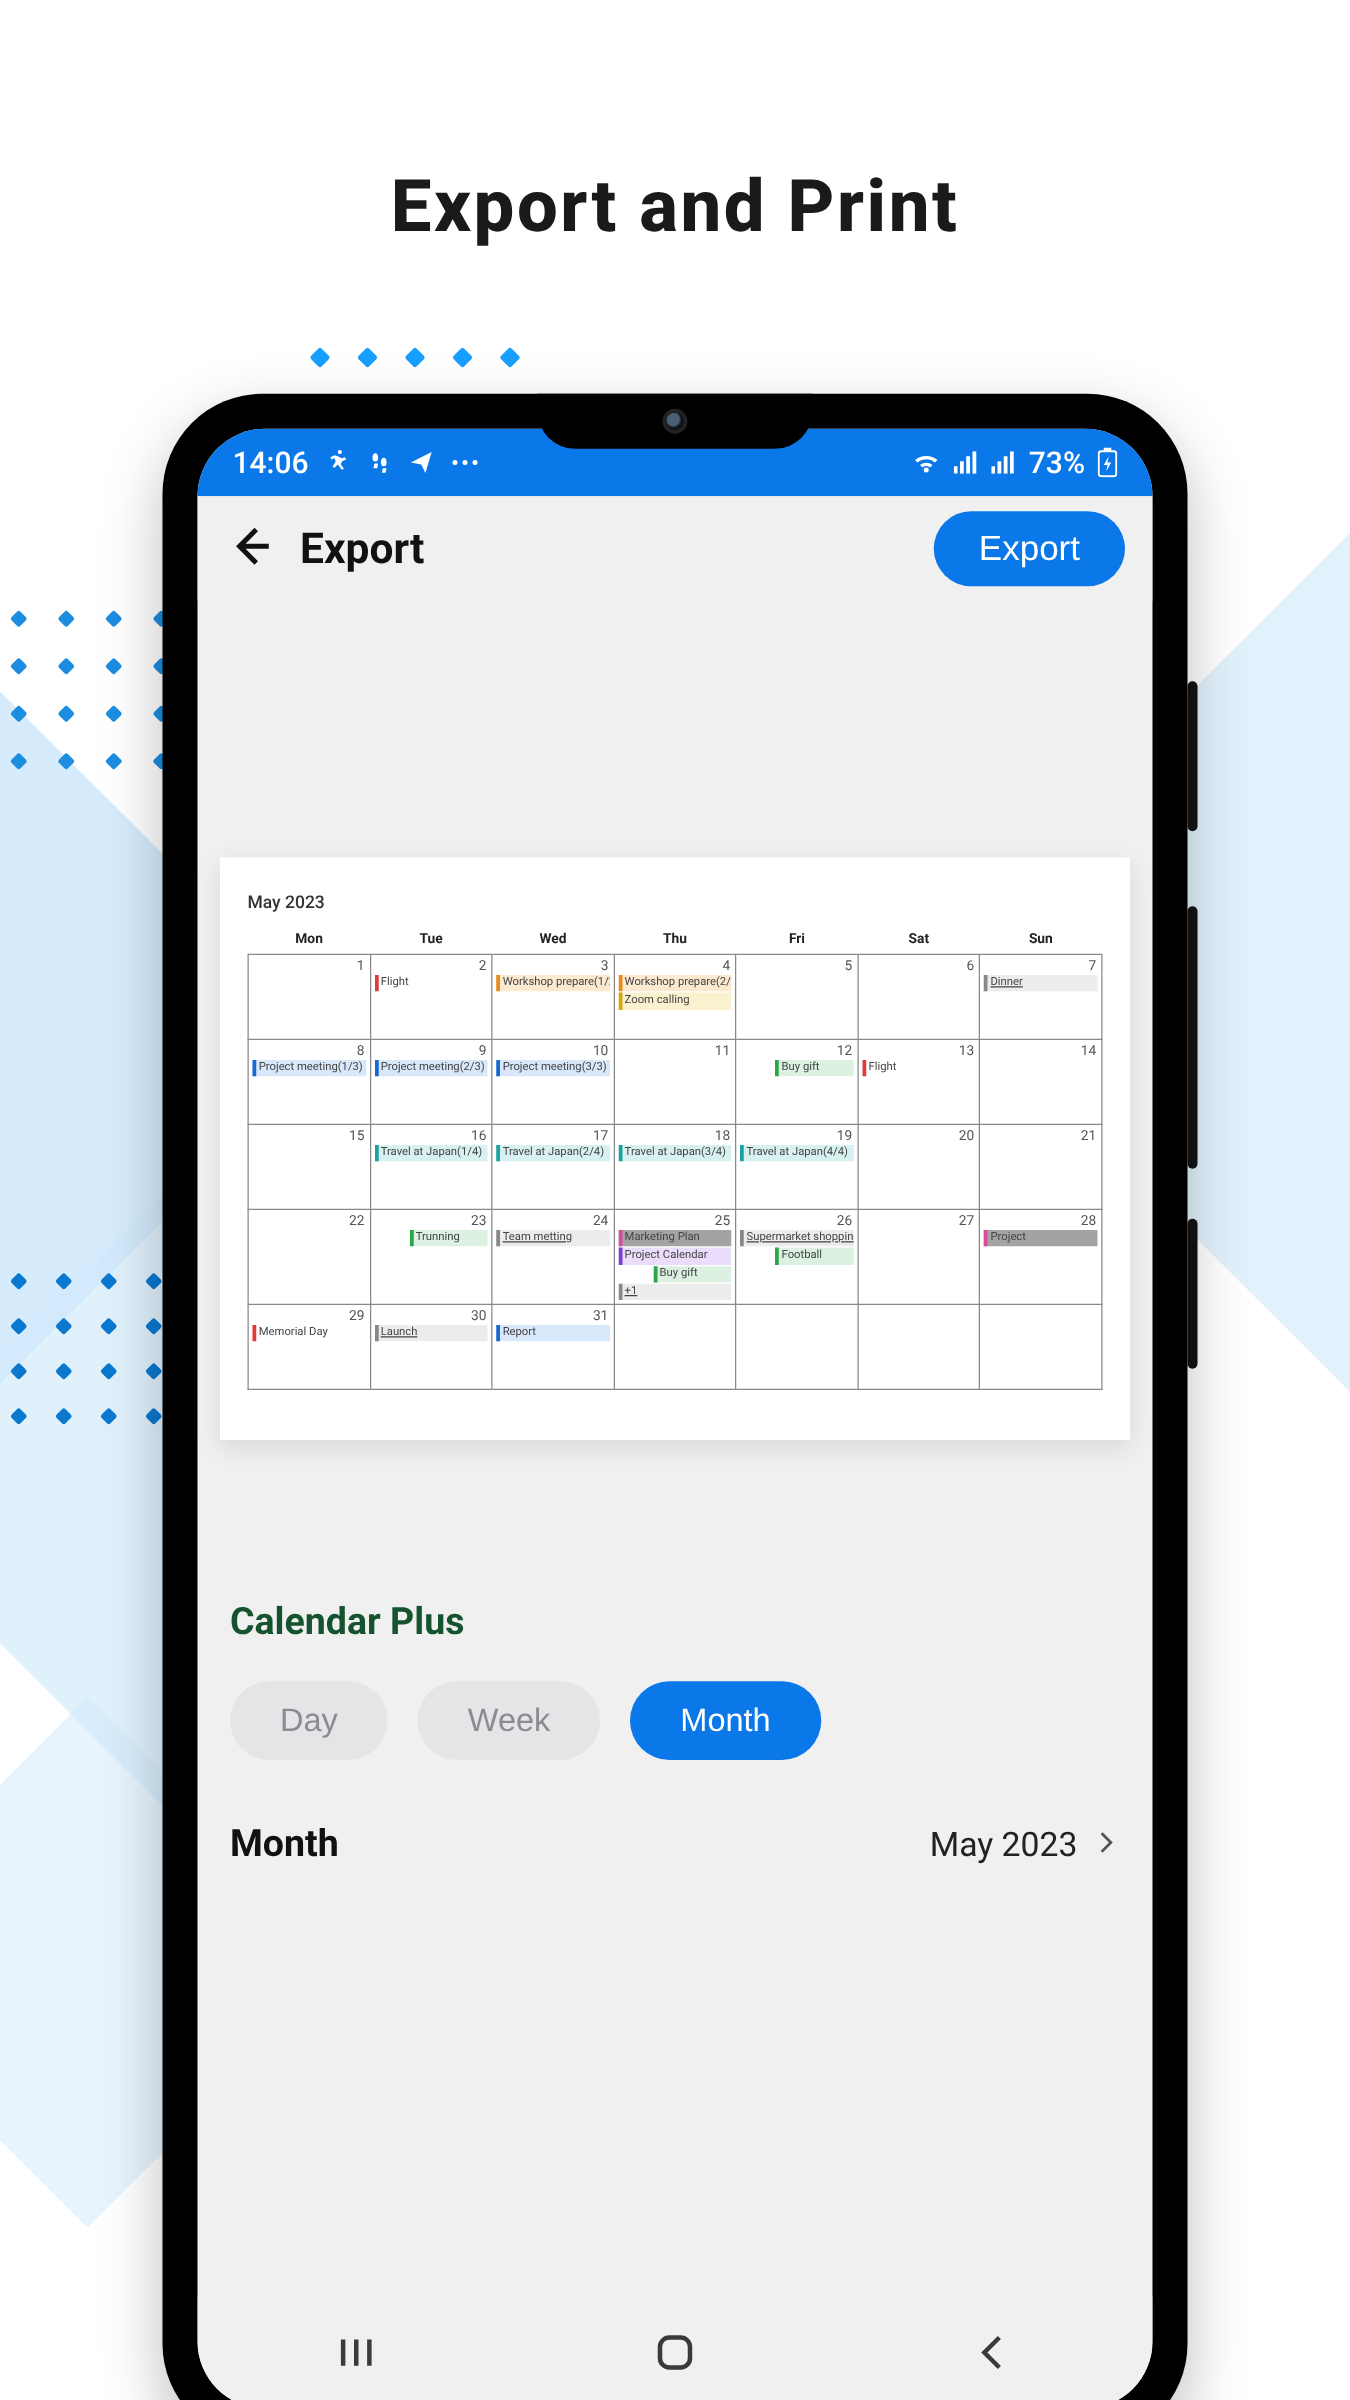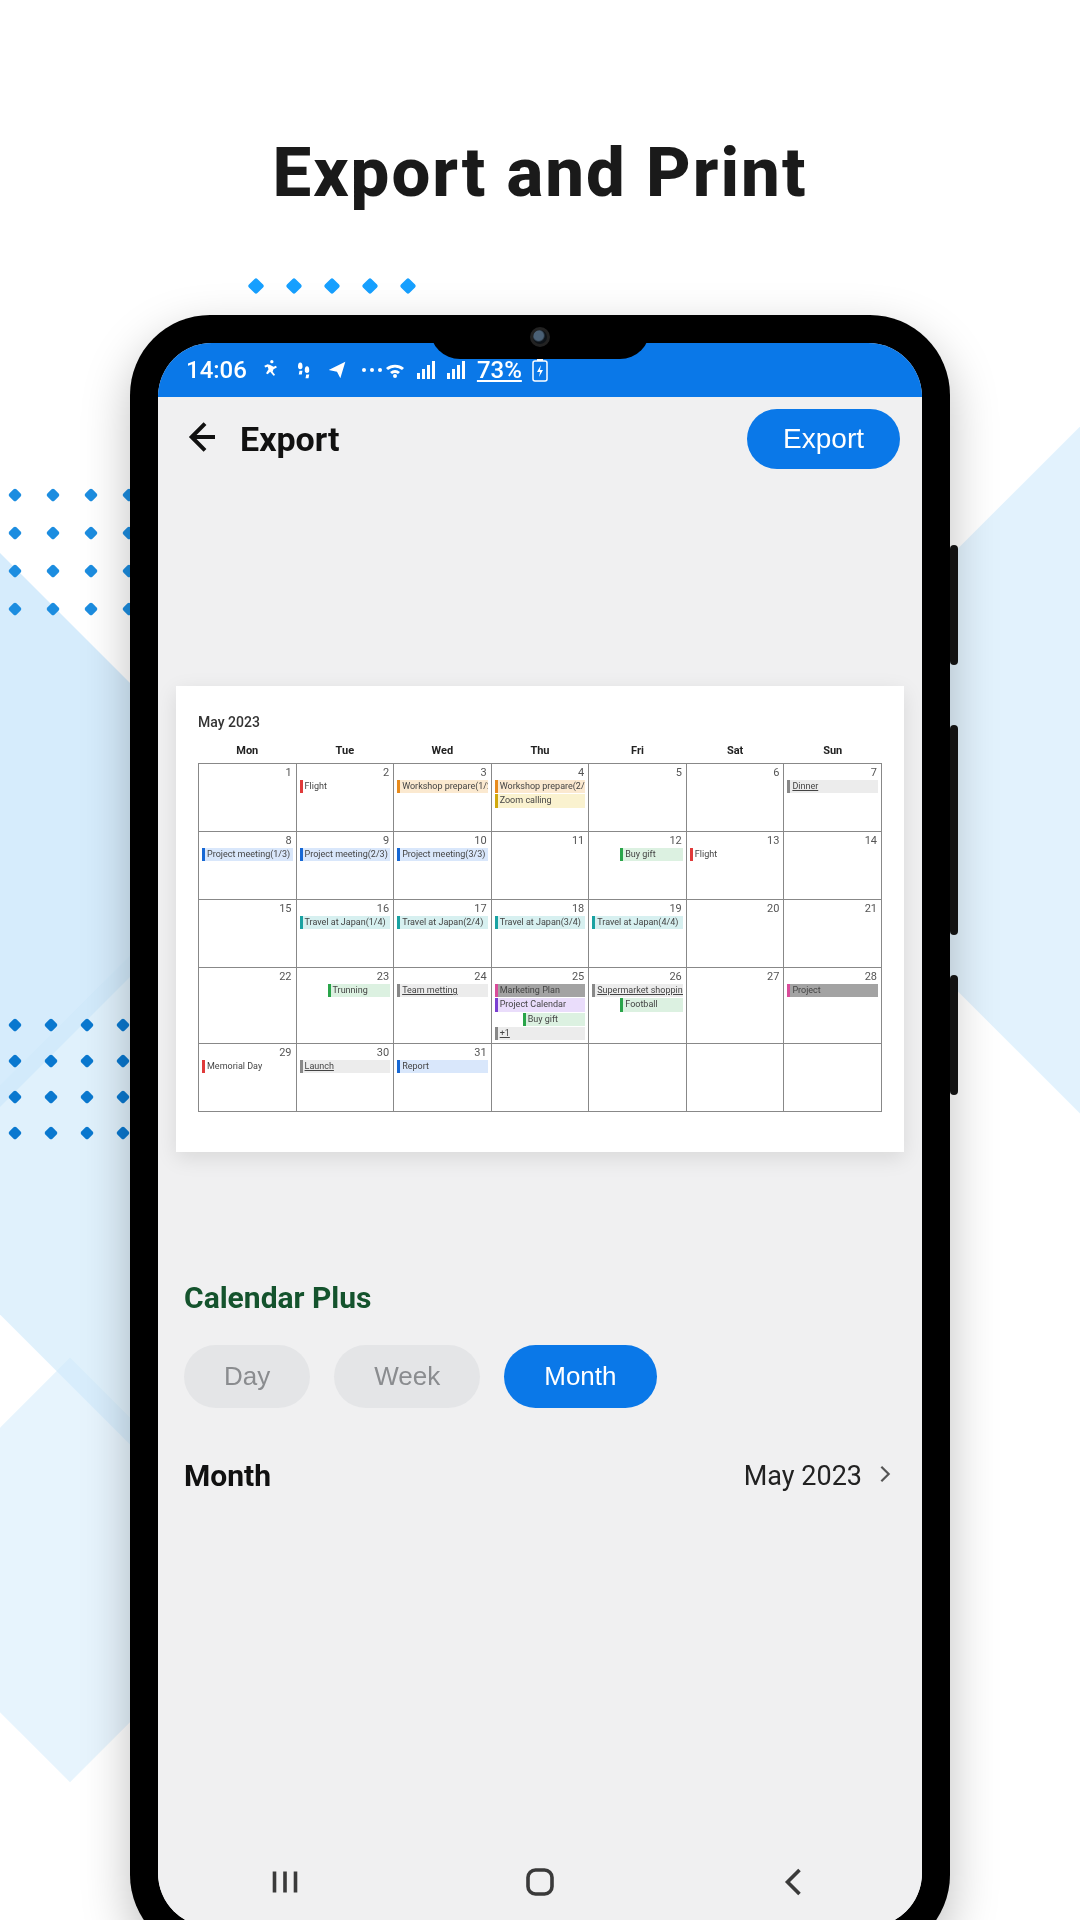--- a/index.html
+++ b/index.html
@@ -15,37 +15,37 @@
 .d4 { width: 300px; height: 300px; left: -80px; top: 1420px; opacity: .5; }
 .dot-grid { position: absolute; display: grid; grid-template-columns: repeat(5, 12px); gap: 26px; }
 .dot-grid span { width: 12px; height: 12px; background: #17a0ff; border-radius: 2px; transform: rotate(45deg); display:block; }
 .dg1 { top: 280px; left: 250px; }
 .dg2 { top: 490px; left: 10px; grid-template-columns: repeat(4, 10px); gap: 28px; }
 .dg2 span{ background:#1c8de0; width:10px; height:10px;}
 .dg3 { top: 1020px; left: 10px; grid-template-columns: repeat(6, 10px); gap: 26px; }
 .dg3 span{ background:#0a78cf; width:10px; height:10px;}
 
 
-.page-heading { position: relative; z-index: 2; text-align: center; font-weight: 800; font-size: 69px; letter-spacing: 2px; color: #1a1a1a; padding-top: 132px; }
+.page-heading { position: relative; z-index: 2; text-align: center; font-weight: 800; font-size: 58px; letter-spacing: 2px; color: #1a1a1a; padding-top: 132px; }
 
 
 .phone { position: absolute; z-index: 3; left: 50%; top: 315px; transform: translateX(-50%); width: 820px; height: 1640px; background: #000; border-radius: 80px; box-shadow: 0 18px 48px rgba(0,0,0,.25); }
 .phone::before { content: ""; position: absolute; inset: 14px; background: #000; border-radius: 66px; }
 .side-btn { position: absolute; right: -8px; width: 8px; background: #111; border-radius: 4px; }
 .sb1 { top: 230px; height: 120px; }
 .sb2 { top: 410px; height: 210px; }
 .sb3 { top: 660px; height: 120px; }
 .screen { position: absolute; inset: 28px; background: #f0f0f1; border-radius: 54px; overflow: hidden; }
 .notch { position: absolute; top: 0; left: 50%; transform: translateX(-50%); width: 220px; height: 44px; background: #000; border-bottom-left-radius: 30px; border-bottom-right-radius: 30px; z-index: 50; display:flex; align-items:center; justify-content:center;}
 .camera { width: 20px; height: 20px; background: radial-gradient(circle at 40% 40%, #4a6075 0 40%, #0e1318 55% 100%); border-radius: 50%; border:3px solid #222;}
 
 
-.statusbar { height: 54px; background: #0a78e8; color: #fff; display: flex; align-items: center; justify-content: flex-start; padding: 0 28px; font-size: 24px; font-weight: 500; }
+.statusbar { height: 54px; background: #0a78e8; color: #fff; display: flex; align-items: center; justify-content: space-between; padding: 0 28px; font-size: 24px; font-weight: 500; }
 .statusbar .left { display: flex; align-items: center; gap: 14px; }
-.statusbar .right { display: flex; align-items: center; gap: 10px; text-decoration: underline; }
+.statusbar .right { display: flex; align-items: center; gap: 10px; }
 .status-icon { display:inline-flex; align-items:center; }
 .status-icon svg { display:block; }
 
 
 .app-header { height: 84px; background: #f0f0f1; display: flex; align-items: center; padding: 0 22px; gap: 20px; }
 .back-icon svg { width: 40px; height: 40px; stroke: #111; stroke-width: 2.4; fill: none; }
 .app-title { font-size: 34px; font-weight: 700; color: #111; flex: 0 0 auto; }
 .header-spacer { flex: 1; }
 .export-btn { background: #0a78e8; color: #fff; font-size: 28px; font-weight: 500; border: none; border-radius: 40px; padding: 14px 36px; }
 

